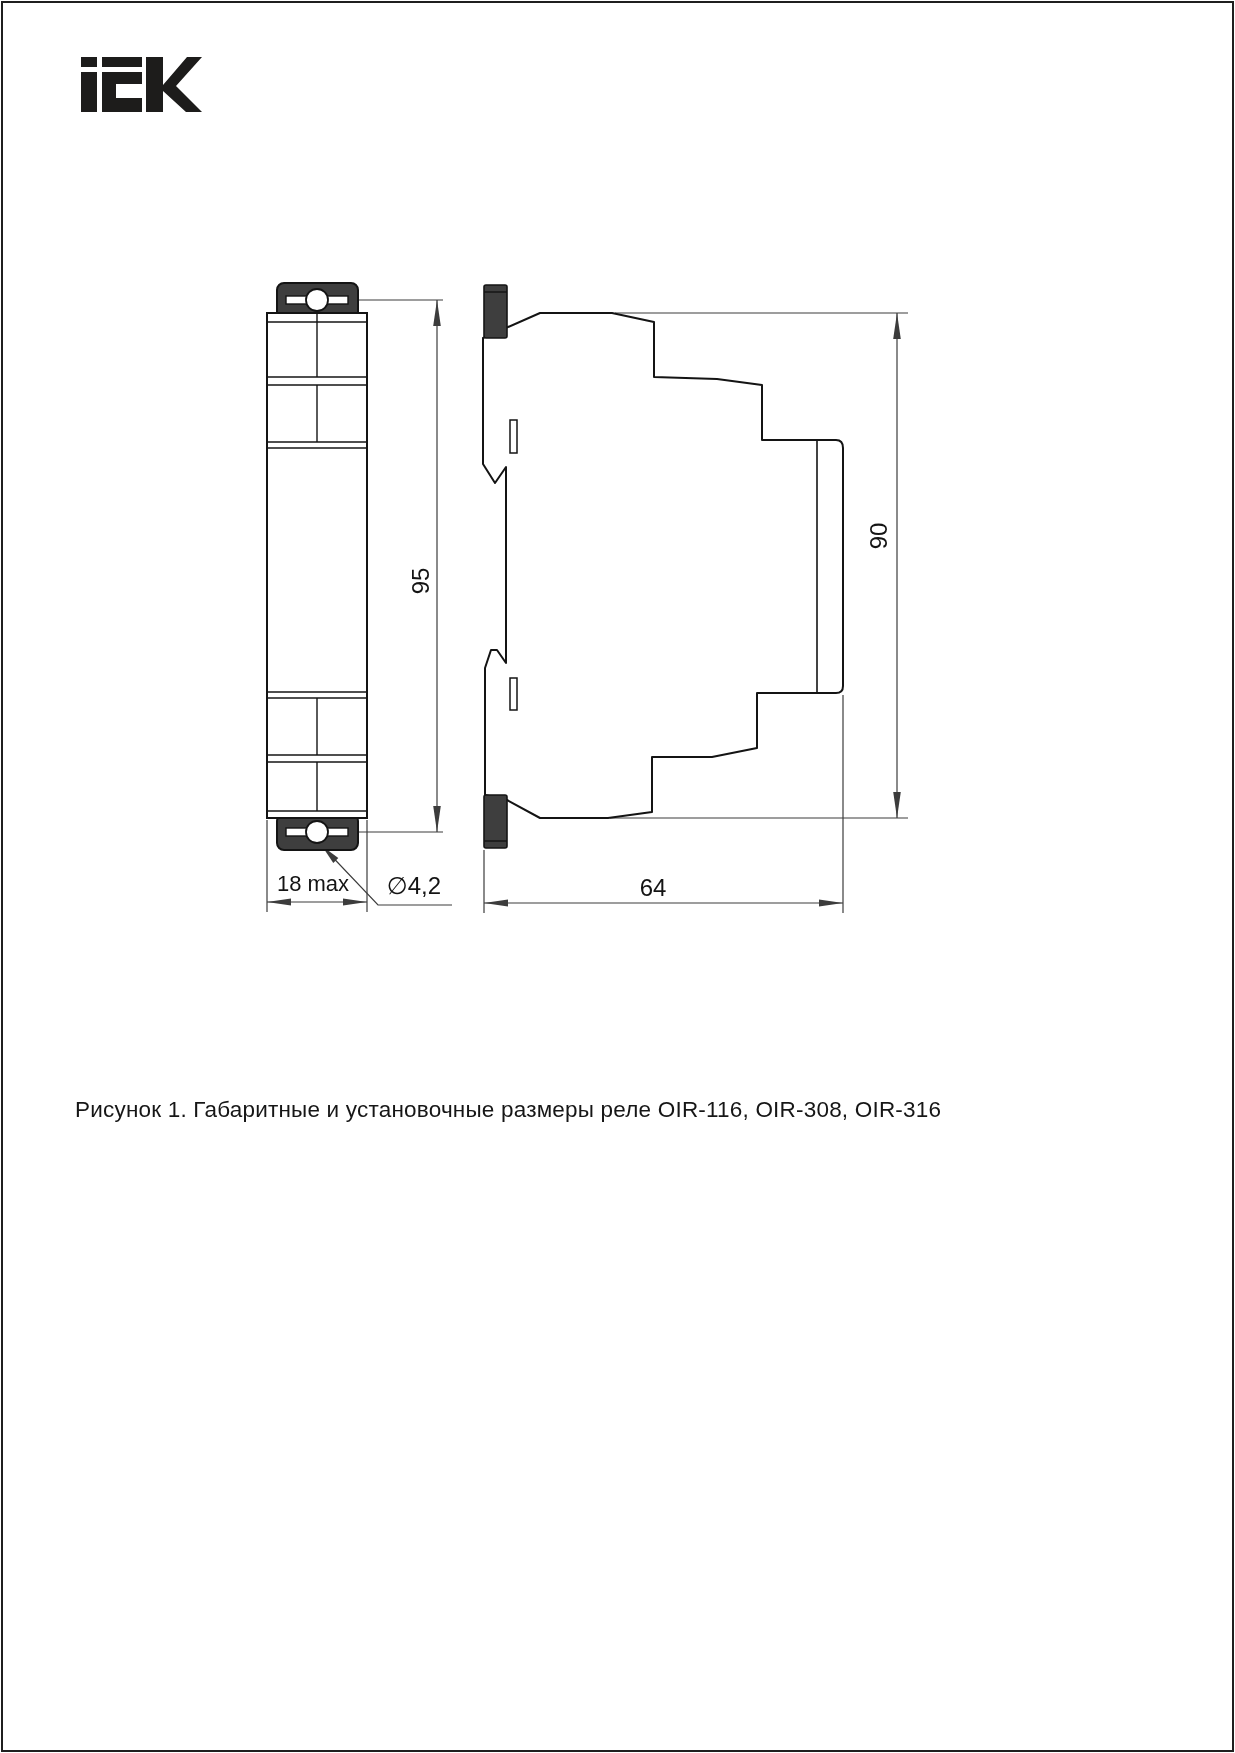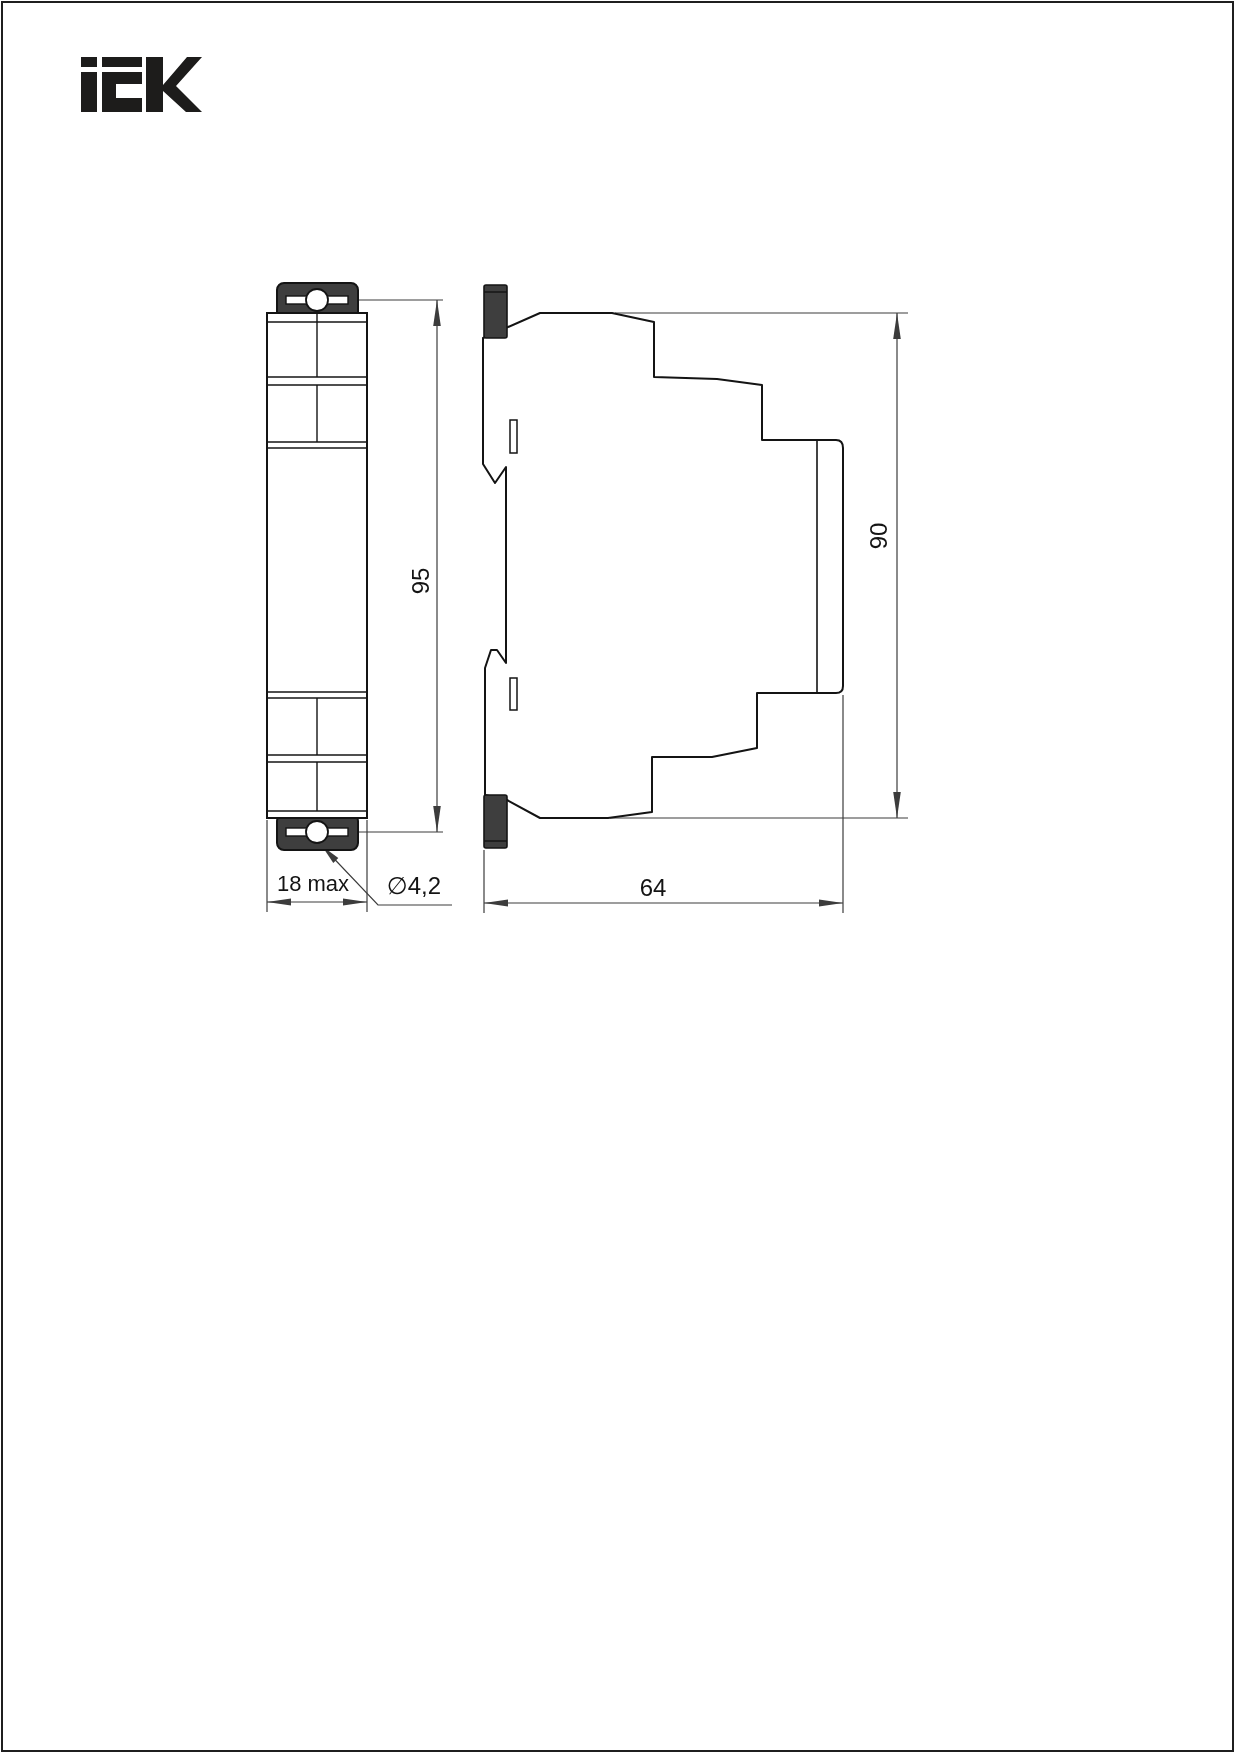--- a/index.html
+++ b/index.html
@@ -124,13 +124,14 @@
       <g>
         <rect x="484" y="795" width="23" height="53" rx="2" stroke="#141414" stroke-width="1.6" fill="#3e3e3e"></rect>
         <line x1="484" y1="841" x2="507" y2="841" stroke="#141414" stroke-width="1.4"></line>
       </g>
 
       <rect x="510" y="420" width="7" height="33" fill="#ffffff" stroke="#141414" stroke-width="1.5"></rect>
       <rect x="510" y="678" width="7" height="32" fill="#ffffff" stroke="#141414" stroke-width="1.5"></rect>
     </g>
   </svg>
 
+  <div class="caption">Рисунок 1. Габаритные и установочные размеры реле OIR-116, OIR-308, OIR-316</div>
 </div>
 
 </body></html>

